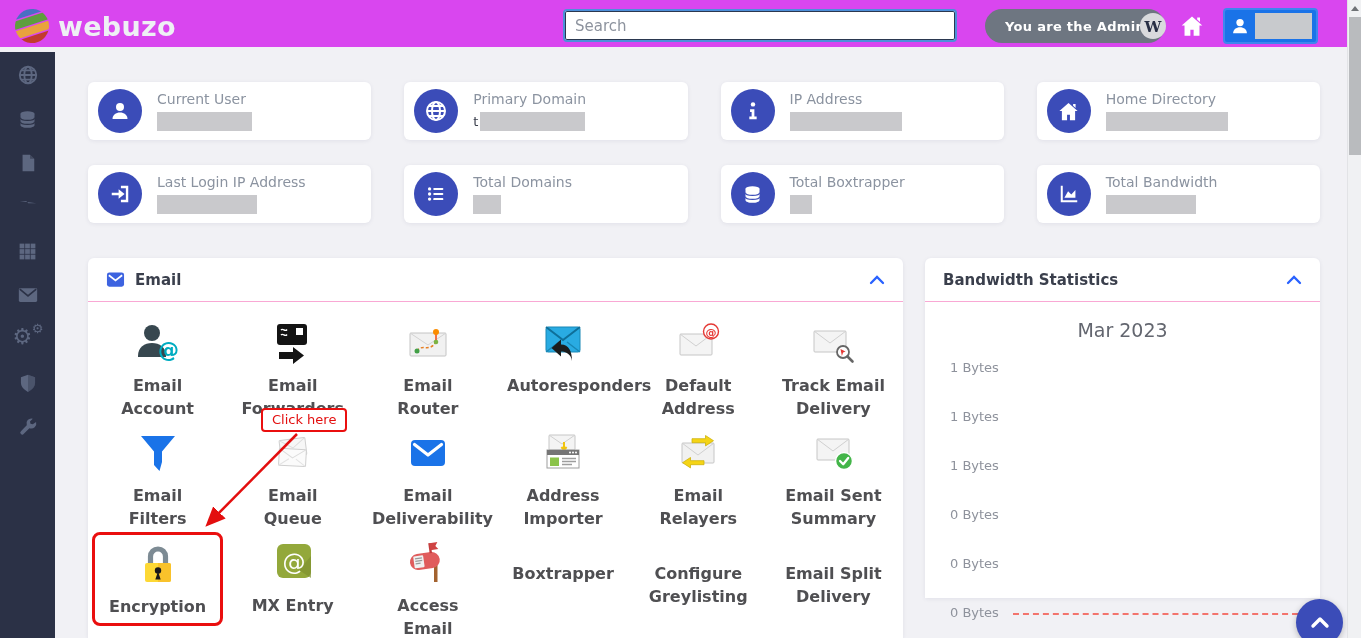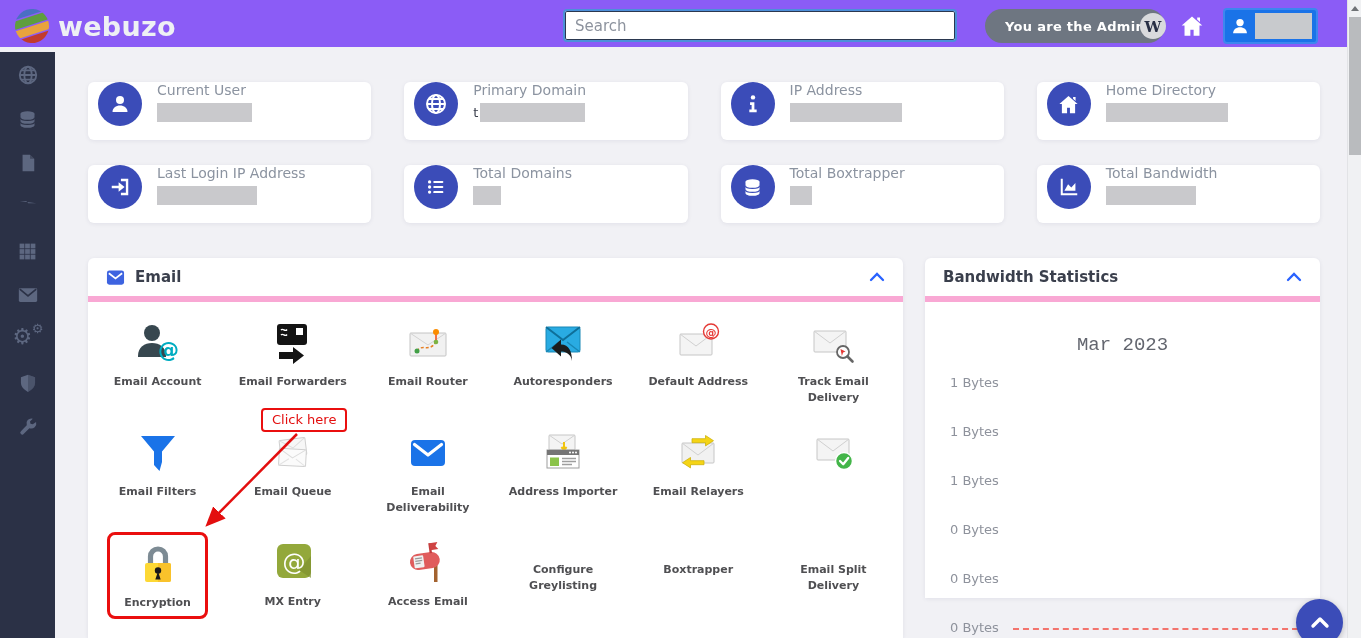--- a/index.html
+++ b/index.html
@@ -3,21 +3,21 @@
 <meta charset="utf-8">
 <style>
   * { margin:0; padding:0; box-sizing:border-box; }
   html,body { width:1361px; height:638px; }
   body {
     position:relative; overflow:hidden;
     background:#f1f1f5;
     font-family:"DejaVu Sans", sans-serif;
   }
   
-  .topbar { position:absolute; left:0; top:0; width:1361px; height:47px; background:#8b5cf6; z-index:20; }
+  .topbar { position:absolute; left:0; top:0; width:1361px; height:47px; background:#d946ef; z-index:20; }
   .logo { position:absolute; left:12px; top:6px; display:flex; align-items:center; gap:6px; }
   .brand { color:#eef0f4; font-size:27px; font-weight:600; letter-spacing:.3px; }
   .search-input {
     position:absolute; left:563px; top:9px; width:394px; height:33px;
     background:#fff; border:2px solid #4d8fd9; border-radius:4px;
     box-shadow: inset 0 0 0 1px #2b3850;
     padding:0 10px; font-size:15px; color:#333; font-family:inherit; outline:none;
   }
   .search-input::placeholder { color:#8d939e; }
   .admin-badge {
@@ -37,52 +37,52 @@
   .sidebar { position:absolute; left:0; top:52px; width:55px; height:586px; background:#2b3146; z-index:10; padding-top:1px; }
   .side-item { height:44px; display:flex; align-items:center; justify-content:center; color:#5d6780; cursor:pointer; }
   .gear-wrap { position:relative; width:26px; height:26px; color:#5d6780; }
   .gear-big { position:absolute; left:-2px; top:0px; font-size:22px; line-height:22px; }
   .gear-small { position:absolute; right:-3px; top:-4px; font-size:13px; line-height:13px; }
   
   .main { position:absolute; left:55px; top:52px; width:1292px; height:586px; }
   .stats { position:absolute; left:33px; top:30px; width:1232px; display:grid; grid-template-columns:repeat(4,1fr); gap:25px 33px; }
   .card {
     height:58px; background:#fff; border-radius:6px;
-    display:flex; padding-left:10px; gap:15px;
+    display:flex; align-items:center; padding-left:10px; gap:15px;
     box-shadow:0 1px 4px rgba(40,40,90,.08);
   }
   .card-icon { width:44px; height:44px; border-radius:50%; background:#3b4cb8; color:#fff; display:flex; align-items:center; justify-content:center; flex:none; }
   .card-info { display:flex; flex-direction:column; gap:5px; }
   .card-label { font-size:14px; color:#8b93a0; }
   .value-row { display:flex; align-items:center; gap:2px; font-size:13px; color:#3a3f4c; }
   .redacted { height:19px; background:#c9c9cc; }
   
   .panel { position:absolute; background:#fff; border-radius:6px; box-shadow:0 1px 4px rgba(40,40,90,.08); }
   .email-panel { left:33px; top:206px; width:815px; height:380px; border-radius:6px 6px 0 0; }
   .bw-panel { left:870px; top:206px; width:395px; height:340px; border-radius:6px 6px 0 0; }
-  .panel-header { height:44px; display:flex; align-items:center; padding:0 18px; border-bottom:6px solid #f9a8d4; gap:10px; }
+  .panel-header { height:44px; display:flex; align-items:center; padding:0 18px; border-bottom:1px solid #f9a8d4; gap:10px; }
   .panel-title { font-size:15px; font-weight:bold; color:#3a3f4c; }
   .collapse-btn { margin-left:auto; cursor:pointer; display:flex; }
   
   .email-grid { display:grid; grid-template-columns:repeat(6,1fr); padding:6px 2px 0; }
   .tile { height:110px; display:flex; flex-direction:column; align-items:center; padding-top:12px; cursor:pointer; }
   .tile-icon { width:46px; height:46px; display:flex; align-items:center; justify-content:center; }
-  .tile-label { margin-top:8px; font-size:11px; font-weight:600; color:#4f4f52; text-align:center; line-height:1.45; max-width:112px; }
+  .tile-label { margin-top:8px; font-size:16px; font-weight:600; color:#4f4f52; text-align:center; line-height:1.45; max-width:112px; }
   .tile.no-icon { padding-top:26px; }
   .hl-box { display:flex; flex-direction:column; align-items:center; border:3px solid #ea0f0f; border-radius:8px; padding:8px 14px 5px; margin-top:-8px; background:#fff; }
   .hl-box .tile-label { margin-top:6px; }
   
   .click-here {
     position:absolute; left:261px; top:408px; z-index:30;
     background:#fff; border:2px solid #ea0f0f; border-radius:4px;
     color:#e30e0e; font-size:13px; padding:2px 9px 3px;
   }
   .arrow-overlay { position:absolute; left:0; top:0; z-index:29; pointer-events:none; }
   
-  .chart-title { text-align:center; margin-top:32px; font-size:19px; color:#63666f;font-family:Liberation Mono, monospace; }
+  .chart-title { text-align:center; margin-top:17px; font-size:19px; color:#63666f; }
   .ticks { margin-top:2px; }
   .tick-row { height:49px; display:flex; align-items:center; padding:0 12px 0 25px; color:#8e929c; font-size:13px; }
   .tick-line { flex:1; border-top:2px dashed #f3746d; margin-left:14px; margin-top:3px; }
   
   .scroll-top {
     position:absolute; left:1296px; top:599px; width:47px; height:47px; border-radius:50%;
     background:#3b4cb8; display:flex; align-items:center; justify-content:center;
     z-index:50; cursor:pointer; box-shadow:0 2px 6px rgba(0,0,0,.25);
   }
   
@@ -489,20 +489,21 @@
 
       <div class="tile">
         <span class="tile-icon">
           <svg width="46" height="46" viewBox="0 0 46 46">
             <rect x="7" y="9" width="32" height="21" rx="1" fill="#f4f4f4" stroke="#c6c6c6"></rect>
             <path d="M7 9l16 12 16-12" fill="none" stroke="#d0d0d0"></path>
             <circle cx="34" cy="31" r="8.5" fill="#43b549" stroke="#fff" stroke-width="1.5"></circle>
             <path d="M30 31l3.2 3.2 5-6.2" stroke="#fff" stroke-width="2.3" fill="none" stroke-linecap="round" stroke-linejoin="round"></path>
           </svg>
         </span>
+        <span class="tile-label">Email Sent Summary</span>
       </div>
 
       <div class="tile">
         <div class="hl-box">
           <span class="tile-icon">
             <svg width="46" height="46" viewBox="0 0 46 46">
               <path d="M15.5 21v-7.5a7.5 7.5 0 0 1 15 0V21" fill="none" stroke="#7d8b94" stroke-width="5.2"></path>
               <rect x="10" y="20" width="26" height="19" rx="2" fill="#fdd835"></rect>
               <path d="M23 20h11a2 2 0 0 1 2 2v15a2 2 0 0 1-2 2H23z" fill="#f9c22b"></path>
               <circle cx="23" cy="27.5" r="3.2" fill="#1a1a1a"></circle>
@@ -534,25 +535,25 @@
               <path d="M10.5 17.5h7M10.5 20h7M10.5 22.5h5" stroke="#999" stroke-width="1.2"></path>
               <path d="M27 4v10" stroke="#c33c3c" stroke-width="2.4"></path>
               <path d="M27 4h8l-2.5 3.5L35 11h-8z" fill="#cf4444"></path>
             </g>
           </svg>
         </span>
         <span class="tile-label">Access Email</span>
       </div>
 
       <div class="tile no-icon">
+        <span class="tile-label">Boxtrapper</span>
+      </div>
+
+      <div class="tile no-icon">
         <span class="tile-label">Configure Greylisting</span>
-      </div>
-
-      <div class="tile no-icon">
-        <span class="tile-label">Boxtrapper</span>
       </div>
 
       <div class="tile no-icon">
         <span class="tile-label">Email Split Delivery</span>
       </div>
 
     </div>
   </div>
 
   <div class="panel bw-panel">

